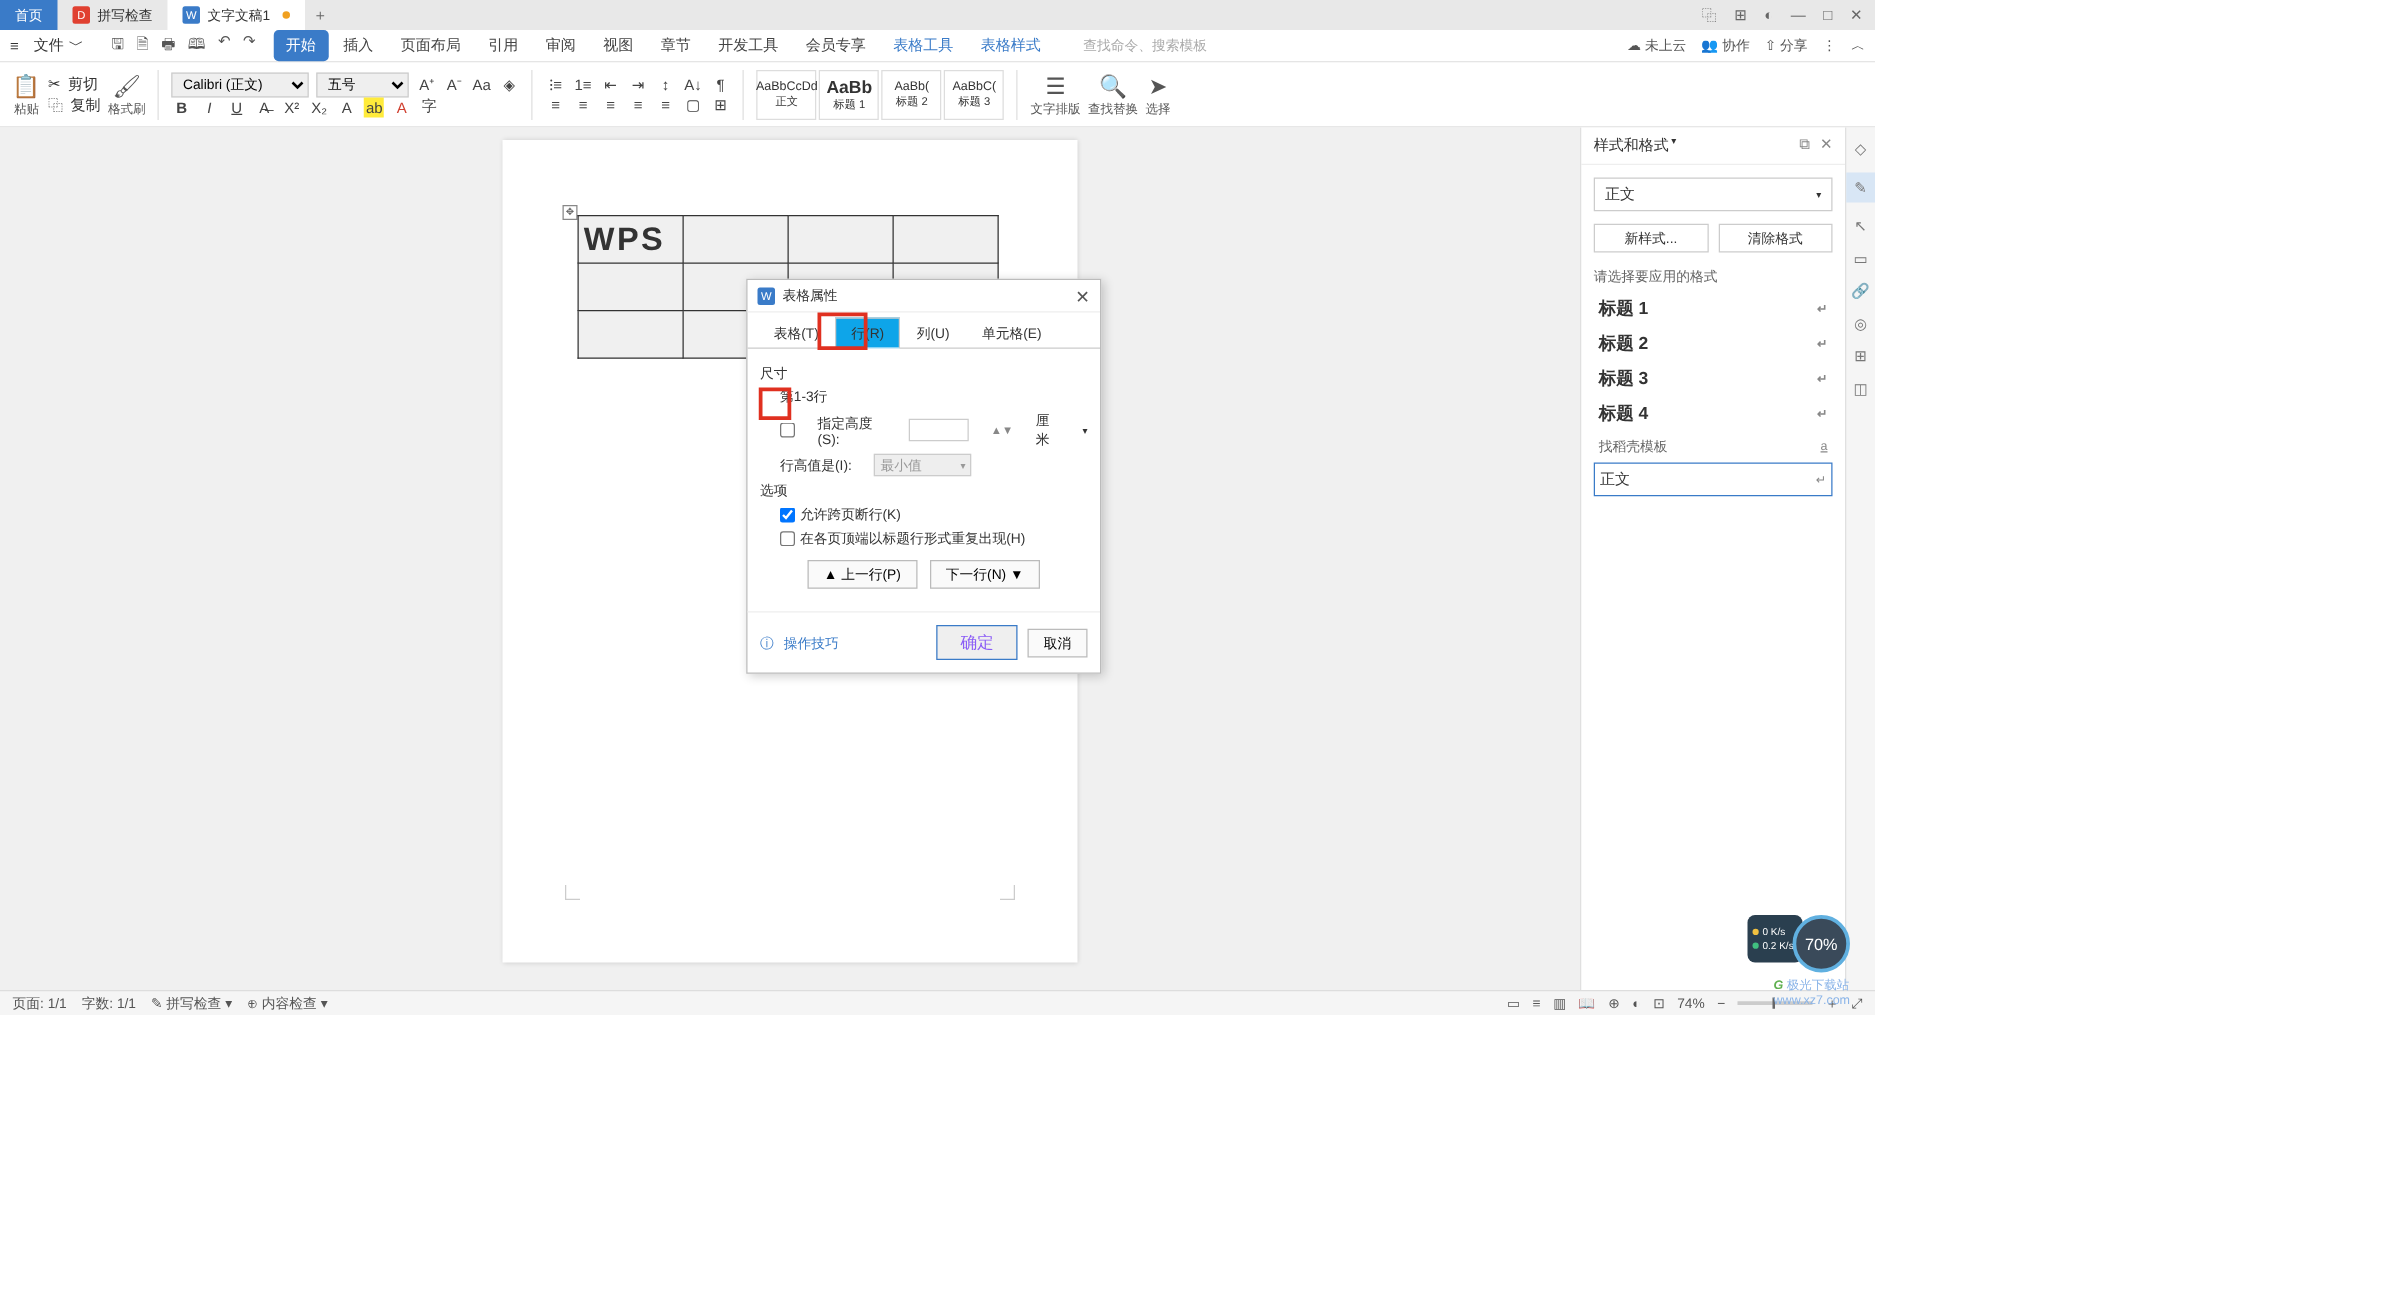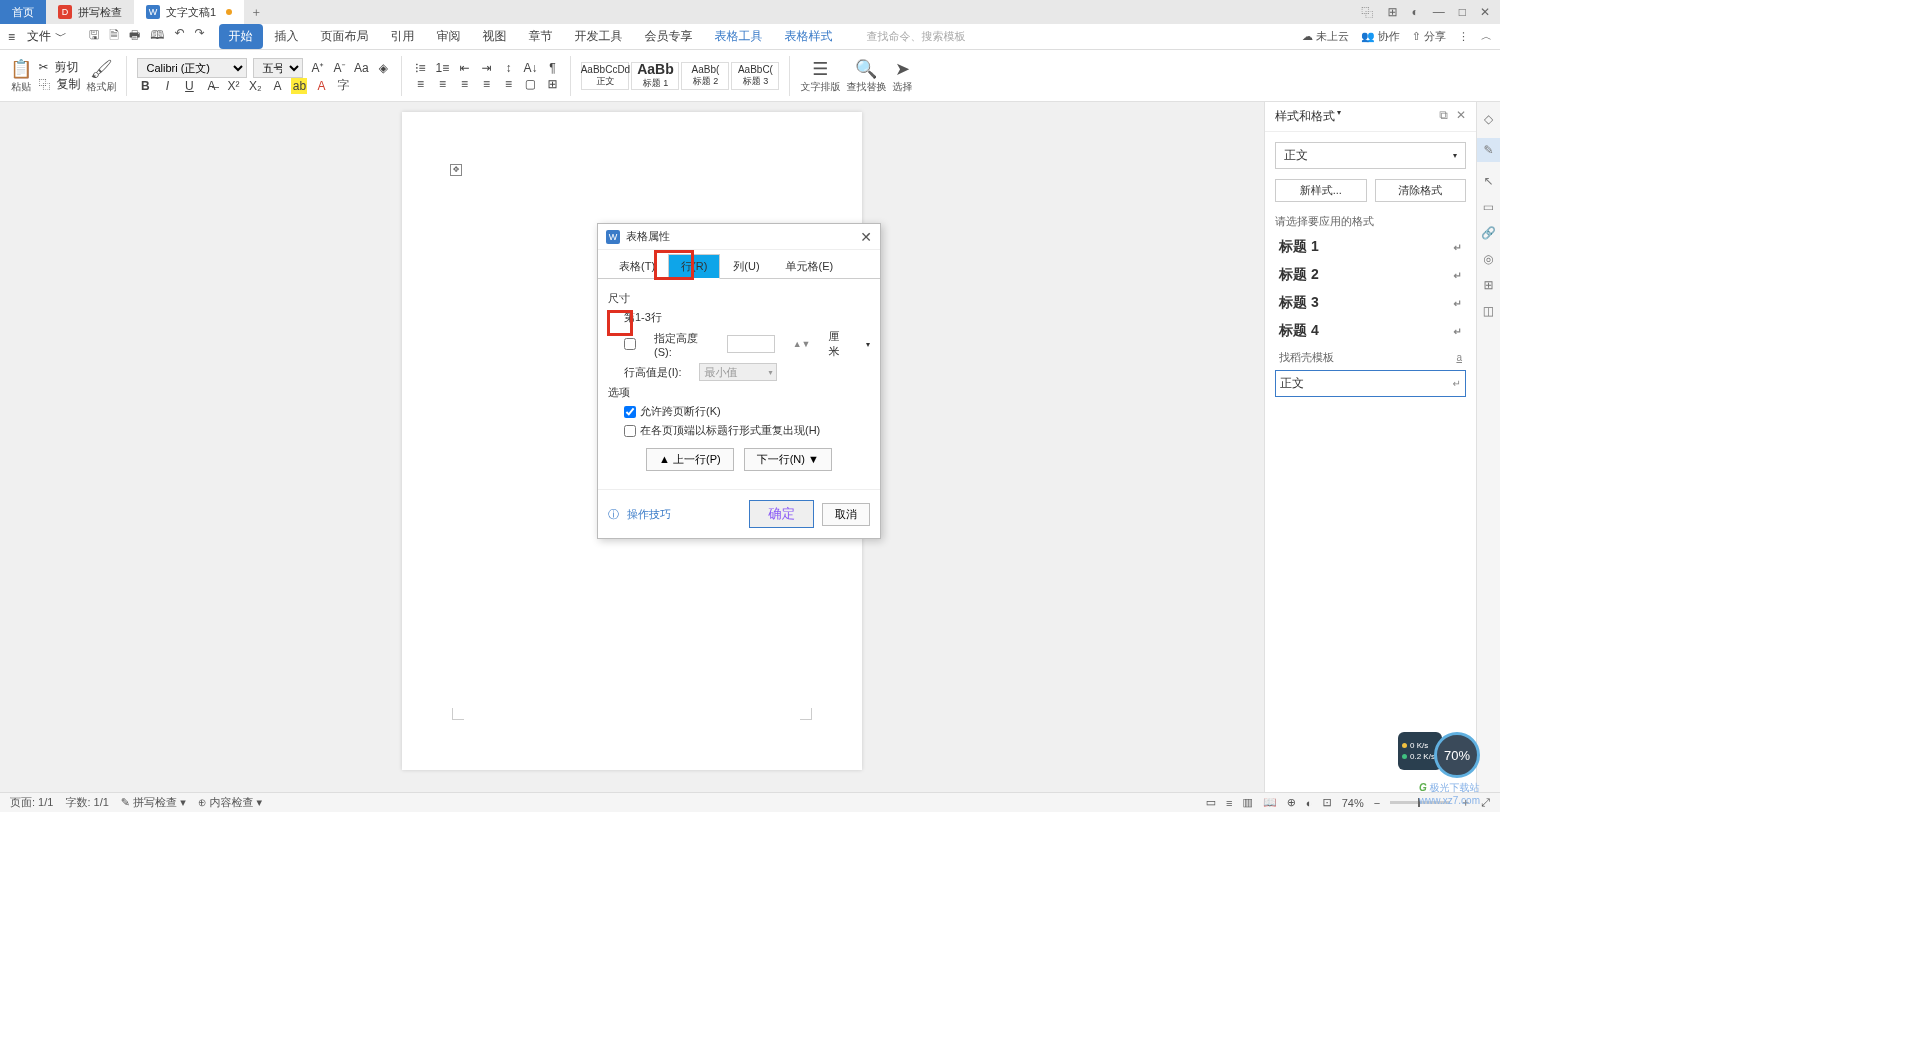--- a/index.html
+++ b/index.html
@@ -28,21 +28,21 @@
 
 
 .ribbon { height: 52px; background: #fff; display: flex; align-items: center; padding: 0 10px; gap: 6px; border-bottom: 1px solid #e0e0e0; }
 .ribbon-group { display: flex; flex-direction: column; align-items: center; font-size: 10px; color: #555; }
 .ribbon-group .icon-lg { font-size: 18px; color: #555; }
 .ribbon-sep { width: 1px; height: 40px; background: #e0e0e0; margin: 0 4px; }
 .ribbon-row { display: flex; gap: 6px; align-items: center; }
 .font-select { border: 1px solid #ccc; height: 20px; font-size: 11px; padding: 0 4px; }
 .fmt-btn { width: 16px; height: 16px; display: inline-flex; align-items: center; justify-content: center; font-size: 12px; color: #444; }
 .style-gallery { display: flex; gap: 2px; }
-.style-item { border: 1px solid #ddd; width: 48px; height: 28px; display: flex; flex-direction: column; align-items: center; justify-content: center; font-size: 9px; }
+.style-item { border: 1px solid #ddd; width: 48px; height: 40px; display: flex; flex-direction: column; align-items: center; justify-content: center; font-size: 9px; }
 .style-item .preview { font-size: 10px; }
 .style-item.big .preview { font-size: 14px; font-weight: bold; }
 
 
 .doc-area { position: absolute; top: 102px; left: 0; right: 236px; bottom: 20px; background: #f0f0f0; overflow: hidden; }
 .page { position: absolute; left: 50%; transform: translateX(-50%); top: 10px; width: 460px; height: 658px; background: #fff; box-shadow: 0 0 4px rgba(0,0,0,.15); }
 .page-table { position: absolute; top: 60px; left: 60px; border-collapse: collapse; }
 .page-table td { border: 1px solid #333; width: 84px; height: 38px; background: #f0f0f0; }
 .page-table td.wps { font-size: 26px; font-weight: bold; letter-spacing: 2px; padding-left: 4px; }
 .table-handle { position: absolute; top: 52px; left: 48px; width: 12px; height: 12px; border: 1px solid #888; background: #fff; font-size: 8px; text-align: center; line-height: 10px; color: #666; }
@@ -185,21 +185,21 @@
       </div>
   </div>
   <div class="ribbon-group">
       <span class="icon-lg">🖌</span>
       <span>格式刷</span>
     </div>
   <div class="ribbon-sep"></div>
   <div>
     <div class="ribbon-row">
       <select class="font-select" style="width:110px"><option>Calibri (正文)</option></select>
-      <select class="font-select" style="width:50px"><option>五号</option></select>
+      <select class="font-select" style="width:74px"><option>五号</option></select>
       <span class="fmt-btn">A⁺</span>
       <span class="fmt-btn">A⁻</span>
       <span class="fmt-btn">Aa</span>
       <span class="fmt-btn">◈</span>
     </div>
     <div class="ribbon-row">
       <span class="fmt-btn" style="font-weight:bold">B</span>
       <span class="fmt-btn" style="font-style:italic">I</span>
       <span class="fmt-btn" style="text-decoration:underline">U</span>
       <span class="fmt-btn">A̶</span>
@@ -262,20 +262,42 @@
     </div>
   <div class="ribbon-group">
       <span class="icon-lg">➤</span>
       <span>选择</span>
     </div>
 </div>
 
 <div class="doc-area">
   <div class="page">
     <div class="table-handle">✥</div>
+    <table class="page-table">
+      <tbody>
+          <tr>
+            <td class="wps">WPS</td>
+            <td></td>
+            <td></td>
+            <td></td>
+          </tr>
+      <tr>
+            <td></td>
+            <td></td>
+            <td></td>
+            <td></td>
+          </tr>
+      <tr>
+            <td></td>
+            <td></td>
+            <td></td>
+            <td></td>
+          </tr>
+    </tbody>
+      </table>
     <div class="corner-mark" style="bottom:50px;left:50px;transform:rotate(270deg)"></div>
     <div class="corner-mark" style="bottom:50px;right:50px;transform:rotate(180deg)"></div>
   </div>
 </div>
 
 <div class="dialog">
   <div class="dialog-title">
     <span style="background:#3a7bc8;color:#fff;width:14px;height:14px;display:inline-flex;align-items:center;justify-content:center;font-size:9px;border-radius:2px">W</span>
     <span>表格属性</span>
     <span class="close">✕</span>

